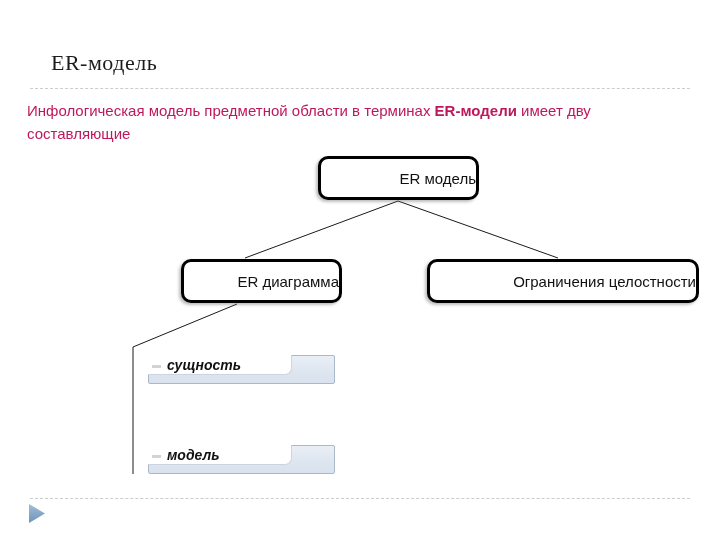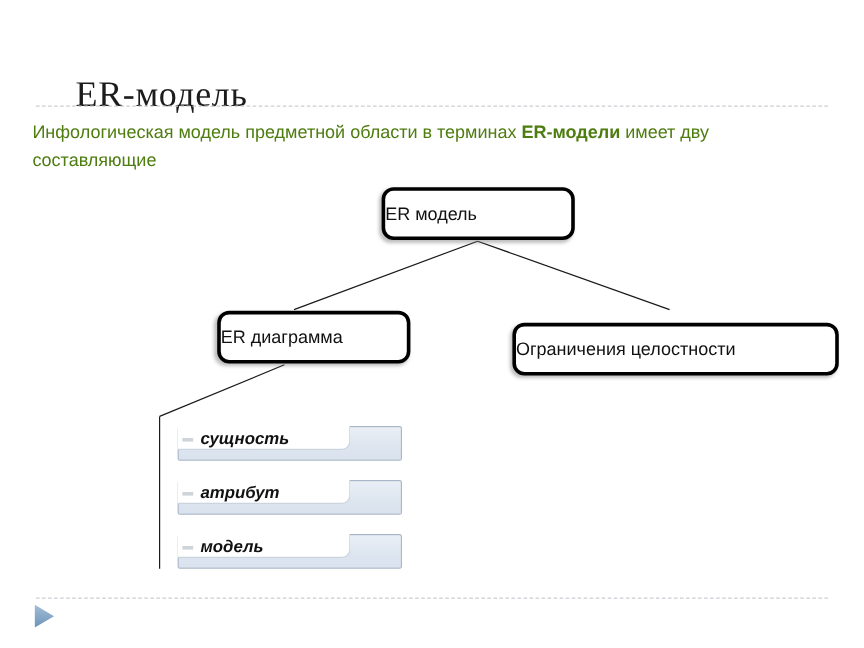--- a/index.html
+++ b/index.html
@@ -8,55 +8,55 @@
     width: 720px; height: 540px;
     margin: 0 auto;
     background: #ffffff;
     overflow: hidden;
     font-family: "Liberation Sans", sans-serif;
     color: #1c1c1c;
   }
   .slide-title {
     position: absolute; left: 47px; top: 46px;
     font-family: "Liberation Serif", serif;
-    font-size: 30px; font-weight: 400; color: #1c1c1c;
+    font-size: 22px; font-weight: 400; color: #1c1c1c;
     letter-spacing: 0.5px;
-    margin: 16px;
+    margin: 4px;
   }
   .divider {
     position: absolute; left: 30px; right: 30px; height: 0;
     border-top: 1px dashed #c9cdd2;
   }
   .divider.title-divider { top: 88px; }
   .divider.footer-divider { top: 498px; }
   .intro-text {
     position: absolute; left: 27px; top: 99px; width: 632px;
-    font-size: 15px; line-height: 23px; color: #4d7c0f;
+    font-size: 15px; line-height: 23px; color: #be185d;
     margin: 0;
   }
   .intro-text b { font-weight: bold; }
 
   .connector-svg {
     position: absolute; left: 0; top: 0;
     pointer-events: none;
   }
   .node {
     position: absolute;
     background: #ffffff;
     border: 3px solid #000000;
     border-radius: 10px;
     box-shadow: -2px 2px 3px rgba(110,110,110,0.45);
-    display: flex; align-items: center; justify-content: flex-start;
+    display: flex; align-items: center; justify-content: flex-end;
     font-size: 15px; color: #111111;
     box-sizing: border-box;
     text-align: center;
   }
   .node-root  { left: 318px; top: 156px; width: 161px; height: 44px; }
   .node-left  { left: 161px; top: 259px; width: 161px; height: 44px; margin-left: 20px; }
-  .node-right { left: 427px; top: 269px; width: 272px; height: 44px; }
+  .node-right { left: 427px; top: 259px; width: 272px; height: 44px; }
 
   .leaf {
     position: absolute; left: 148px; width: 187px; height: 29px;
     background: linear-gradient(180deg, #eaeff6 0%, #dde5ef 60%, #d9e2ee 100%);
     border: 1px solid #a9b8c9;
     border-radius: 2px;
     box-sizing: border-box;
     font-style: italic;
   }
   .leaf-0 { top: 355px; }
@@ -114,25 +114,20 @@
   <div class="node node-right">
     <span>Ограничения целостности</span>
   </div>
 
   <div class="leaf leaf-0">
     <div class="chip"></div>
     <div class="marker"></div>
     <div class="label">сущность</div>
   </div>
 
-  <div class="leaf leaf-1">
-    <div class="chip"></div>
-    <div class="marker"></div>
-    <div class="label">атрибут</div>
-  </div>
 
   <div class="leaf leaf-2">
     <div class="chip"></div>
     <div class="marker"></div>
     <div class="label">модель</div>
   </div>
 
   <div class="divider footer-divider"></div>
 
   <svg class="footer-arrow" viewBox="0 0 17 19">

